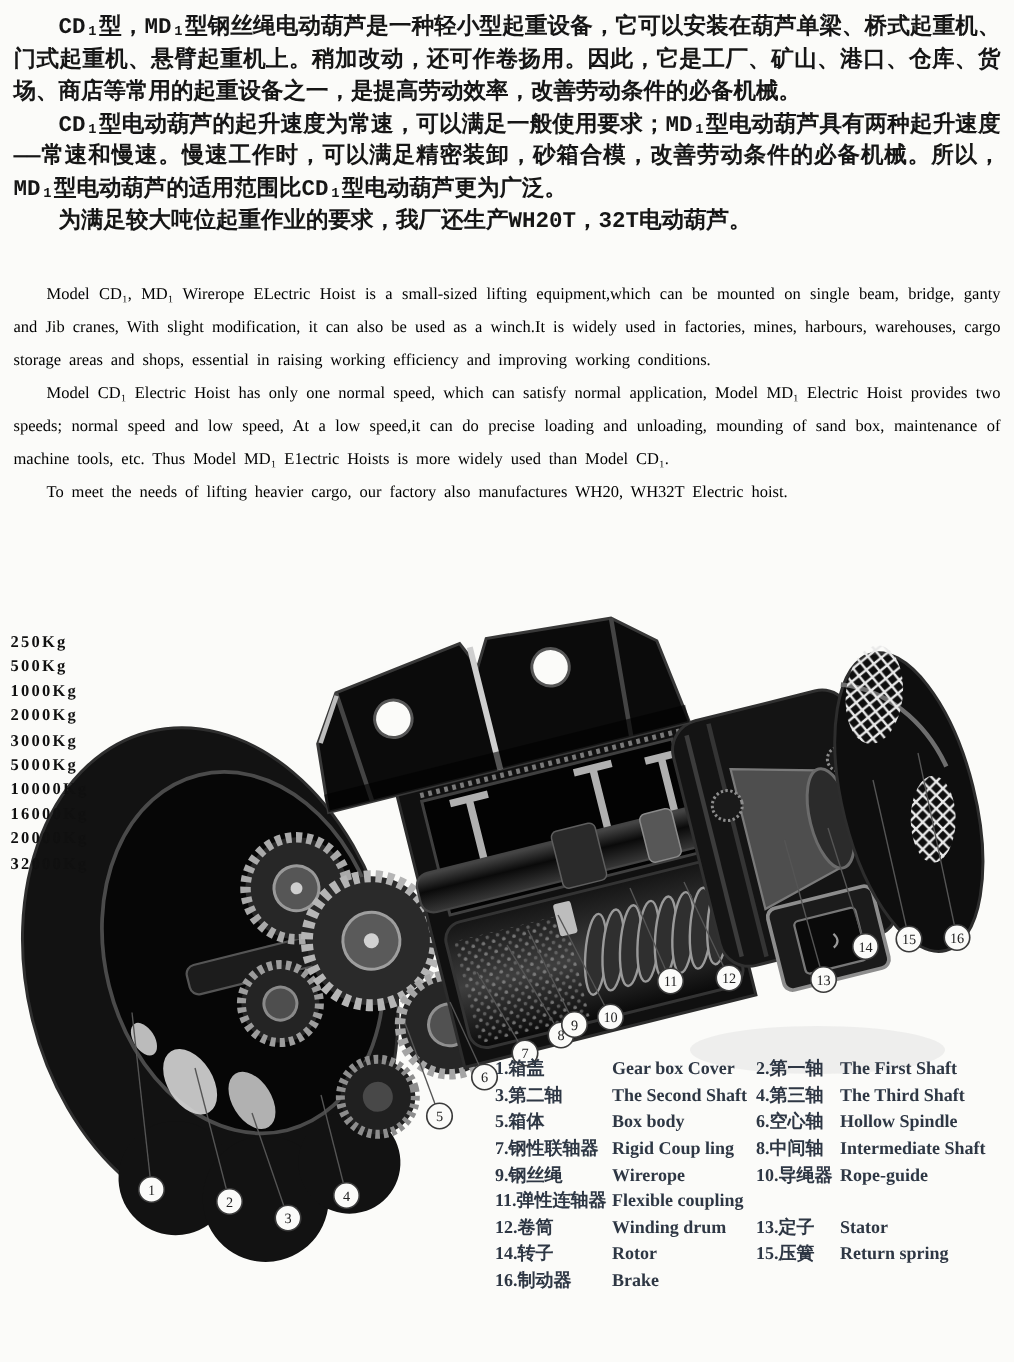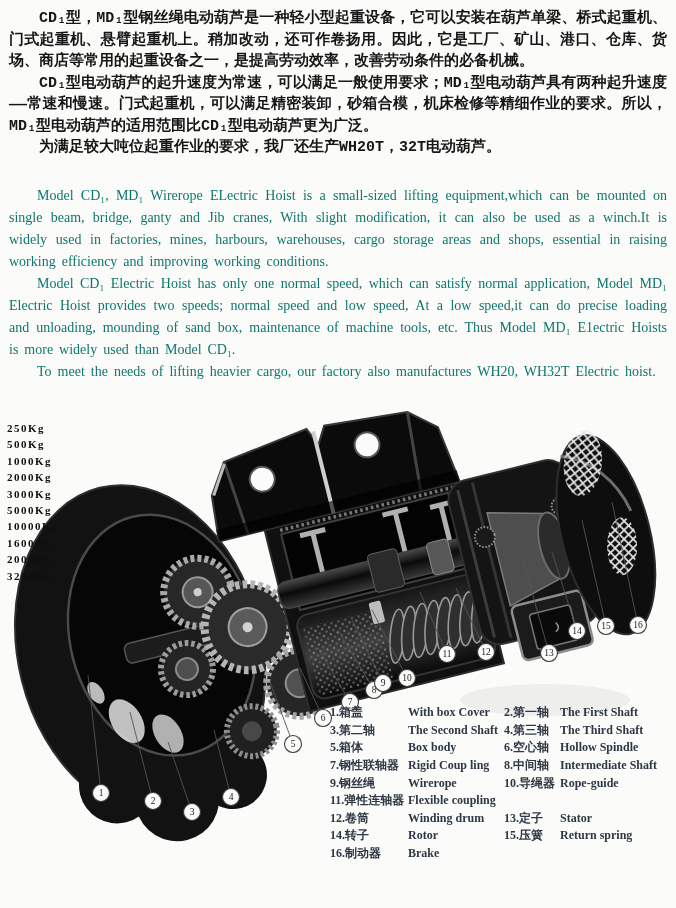--- a/index.html
+++ b/index.html
@@ -11,21 +11,21 @@
   }
   .doc{position:relative;z-index:2;padding:8px 9px 0 9px;}
   .cn p{
     margin:0;text-indent:2em;text-align:justify;
     font-family:Liberation Mono, monospace;
     font-weight:bold;font-size:15px;line-height:21.5px;color:#161616;
   }
   .en{margin-top:26px;}
   .en p{
     margin:0;text-indent:2em;text-align:justify;
-    font-size:14px;line-height:22px;word-spacing:2.5px;color:#0f766e;
+    font-size:11px;line-height:22px;word-spacing:2.5px;color:#000000;
   }
   .figure{position:absolute;left:0;top:0;width:619px;height:908px;z-index:1;}
   svg.machine{position:absolute;left:0;top:0;}
   .capacity{
     position:absolute;left:7px;top:420px;z-index:3;
     font-family:"Liberation Serif","DejaVu Serif",serif;
     font-weight:bold;font-size:11px;letter-spacing:1.5px;color:#101010;
   }
   .capacity div{height:16.4px;line-height:16.4px;white-space:nowrap;}
   .parts{
@@ -39,21 +39,21 @@
     font-family:"Liberation Serif","DejaVu Serif",serif;
     font-size:9.5px;fill:#222;
   }
 </style>
 </head>
 <body>
 
 <div class="doc">
   <div class="cn">
     <p>CD₁型，MD₁型钢丝绳电动葫芦是一种轻小型起重设备，它可以安装在葫芦单梁、桥式起重机、门式起重机、悬臂起重机上。稍加改动，还可作卷扬用。因此，它是工厂、矿山、港口、仓库、货场、商店等常用的起重设备之一，是提高劳动效率，改善劳动条件的必备机械。</p>
-    <p>CD₁型电动葫芦的起升速度为常速，可以满足一般使用要求；MD₁型电动葫芦具有两种起升速度——常速和慢速。门式起重机，可以满足精密装卸，砂箱合模，机床检修等精细作业的要求。所以，MD₁型电动葫芦的适用范围比CD₁型电动葫芦更为广泛。</p>
+    <p>CD₁型电动葫芦的起升速度为常速，可以满足一般使用要求；MD₁型电动葫芦具有两种起升速度——常速和慢速。慢速工作时，可以满足精密装卸，砂箱合模，改善劳动条件的必备机械。所以，MD₁型电动葫芦的适用范围比CD₁型电动葫芦更为广泛。</p>
     <p>为满足较大吨位起重作业的要求，我厂还生产WH20T，32T电动葫芦。</p>
   </div>
   <div class="en">
     <p>Model CD₁, MD₁ Wirerope ELectric Hoist is a small-sized lifting equipment,which can be mounted on single beam, bridge, ganty and Jib cranes, With slight modification, it can also be used as a winch.It is widely used in factories, mines, harbours, warehouses, cargo storage areas and shops, essential in raising working efficiency and improving working conditions.</p>
     <p>Model CD₁ Electric Hoist has only one normal speed, which can satisfy normal application, Model MD₁ Electric Hoist provides two speeds; normal speed and low speed, At a low speed,it can do precise loading and unloading, mounding of sand box, maintenance of machine tools, etc. Thus Model MD₁ E1ectric Hoists is more widely used than Model CD₁.</p>
     <p>To meet the needs of lifting heavier cargo, our factory also manufactures WH20, WH32T Electric hoist.</p>
   </div>
 </div>
 
 <div class="figure">
@@ -249,21 +249,21 @@
         <circle cx="606" cy="626" r="8.5" fill="#fbfbf9" stroke="#3a3a3a" stroke-width="1.1"></circle>
         <text x="606" y="629.4" text-anchor="middle" class="callout-num">15</text>
         <line x1="638" y1="625" x2="612" y2="502" stroke="#555555" stroke-width="0.9"></line>
         <circle cx="638" cy="625" r="8.5" fill="#fbfbf9" stroke="#3a3a3a" stroke-width="1.1"></circle>
         <text x="638" y="628.4" text-anchor="middle" class="callout-num">16</text>
       </g>
   </svg>
 
   <div class="parts" id="parts">
       <span>1.箱盖</span>
-      <span>With box Cover</span>
+      <span>Gear box Cover</span>
       <span>2.第一轴</span>
       <span>The First Shaft</span>
       <span>3.第二轴</span>
       <span>The Second Shaft</span>
       <span>4.第三轴</span>
       <span>The Third Shaft</span>
       <span>5.箱体</span>
       <span>Box body</span>
       <span>6.空心轴</span>
       <span>Hollow Spindle</span>

